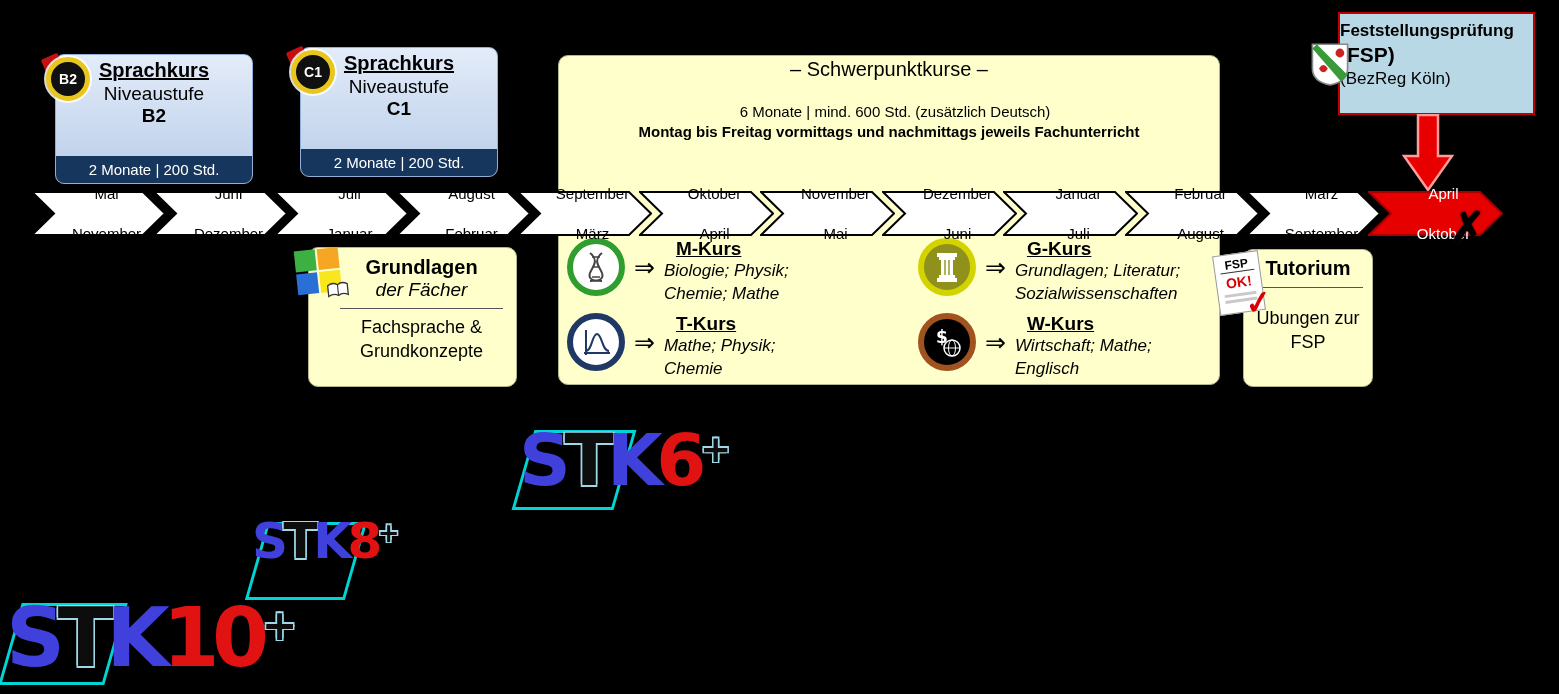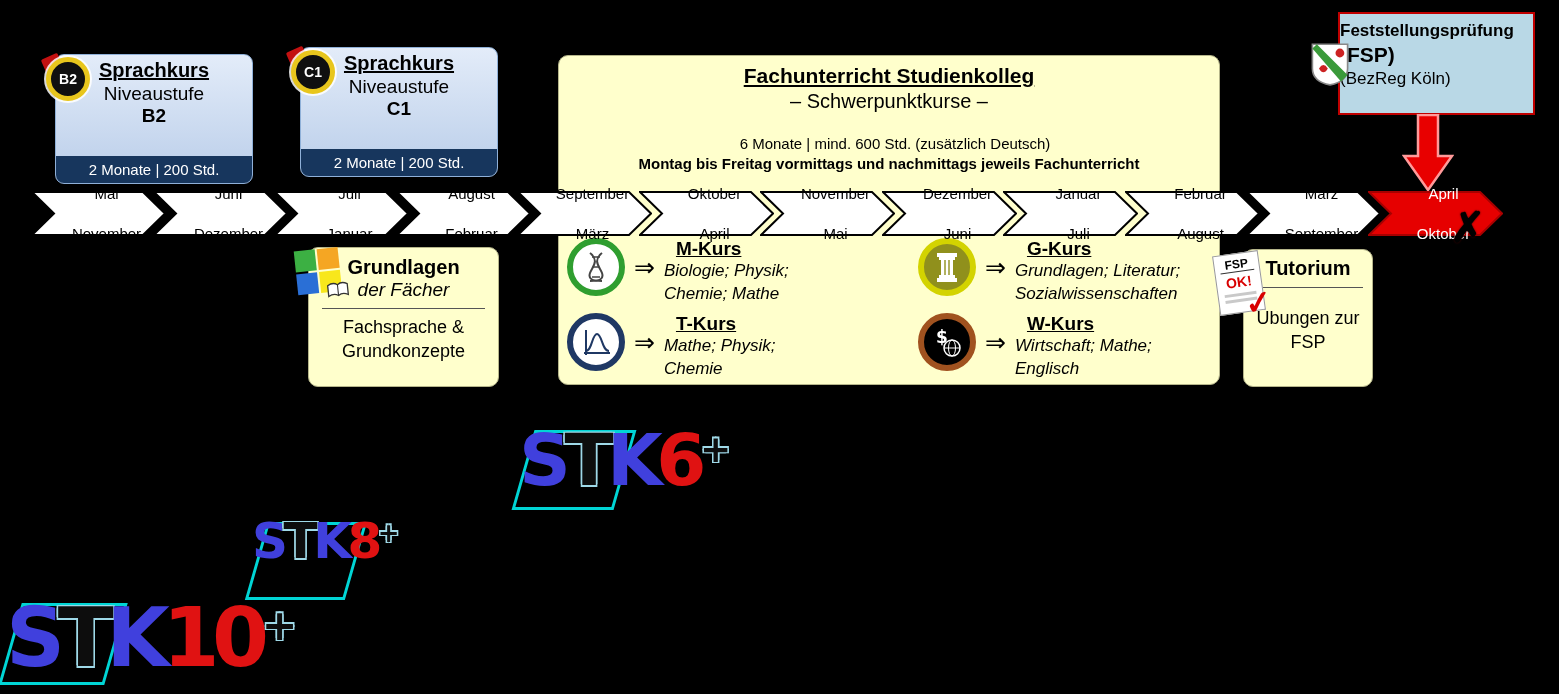--- a/index.html
+++ b/index.html
@@ -110,21 +110,20 @@
       <div class="badge-ribbon"></div>
       <div class="badge-circ">C1</div>
     </div>
     <div class="lang-title">Sprachkurs</div>
     <div class="lang-sub">Niveaustufe</div>
     <div class="lang-level">C1</div>
     <div class="lang-strip">2 Monate | 200 Std.</div>
   </div>
 
   <div class="ybox" style="left:558px;top:55px;width:660px;height:328px;">
-    <div class="fach-title">Fachunterricht Studienkolleg</div>
     <div class="fach-sub">– Schwerpunktkurse –</div>
     <div class="fach-info1">6 Monate | mind. 600 Std. (zusätzlich Deutsch)</div>
     <div class="fach-info2">Montag bis Freitag vormittags und nachmittags jeweils Fachunterricht</div>
   </div>
 
   <div class="fsp-box">
     <div class="fsp-t1">Feststellungsprüfung</div>
     <div class="fsp-t2">(FSP)</div>
     <div class="fsp-t3">(BezReg Köln)</div>
   </div>
@@ -245,21 +244,21 @@
     <svg viewBox="0 0 135 45">
         <polygon points="1,1 112,1 134,22.5 112,44 1,44 23,22.5" fill="#e60000" stroke="#a80000" stroke-width="2"></polygon>
       </svg>
     <div class="chev-text">
         <div>April</div>
         <div>Oktober</div>
       </div>
   </div>
   <div class="xmark">✗</div>
 
-  <div class="ybox" style="left:308px;top:247px;width:189px;height:138px;z-index:2;">
+  <div class="ybox" style="left:308px;top:247px;width:189px;height:138px;z-index:2;padding-left:18px;">
     <div class="gr-title">Grundlagen</div>
     <div class="gr-sub">der Fächer</div>
     <div class="hrline"></div>
     <div class="gr-body">Fachsprache &amp; Grundkonzepte</div>
   </div>
   <div class="puzzle" style="left:296px;top:249px;">
     <div class="pz" style="left:0;top:0;background:#3cb043;"></div>
     <div class="pz" style="left:23px;top:0;background:#f5a623;"></div>
     <div class="pz" style="left:0;top:23px;background:#2a6fd6;"></div>
     <div class="pz" style="left:23px;top:23px;background:#f8e71c;"></div>

